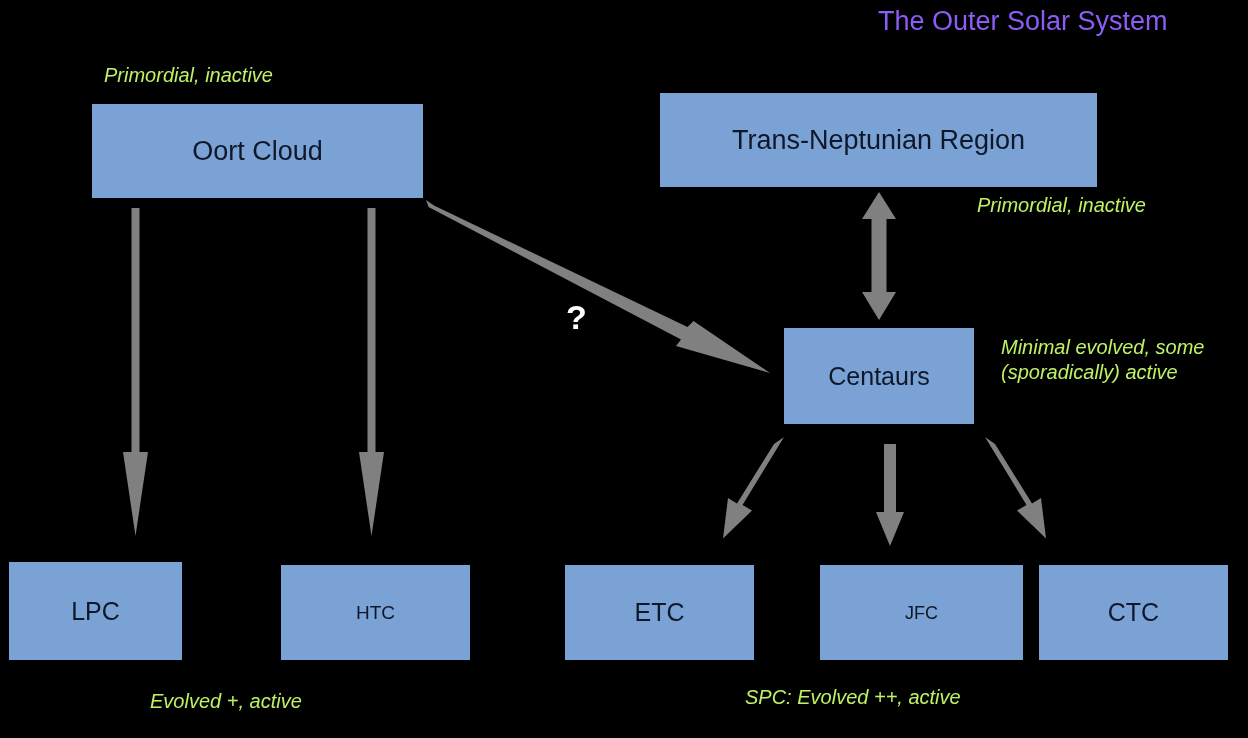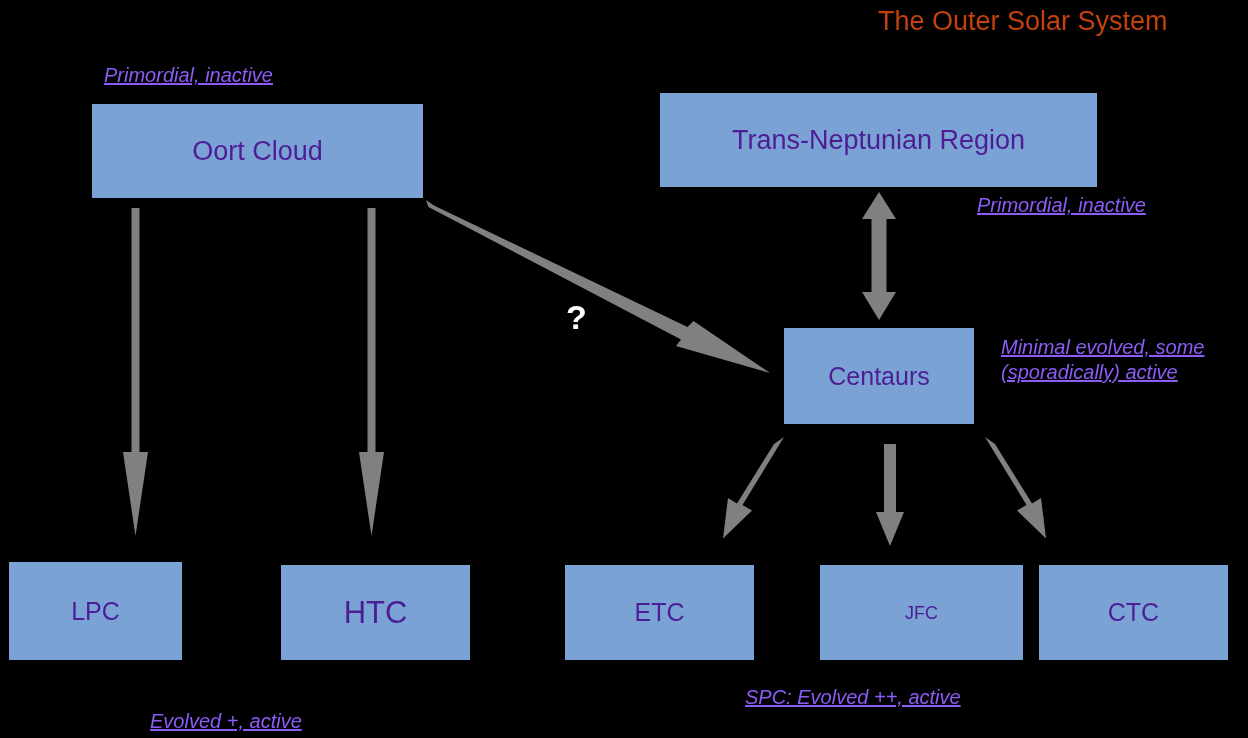--- a/index.html
+++ b/index.html
@@ -17,44 +17,43 @@
     height: 738px;
     background: #000000;
     overflow: hidden;
   }
   .box {
     position: absolute;
     background: #7ba2d4;
     display: flex;
     align-items: center;
     justify-content: center;
-    color: #4c1d95;
+    color: #0f172a;
     font-family: "Liberation Sans", sans-serif;
     font-weight: normal;
     line-height: 1;
     box-sizing: border-box;
     user-select: none;
   }
   .box-label {
     display: block;
     text-align: center;
   }
   .note {
     position: absolute;
-    color: #8b5cf6;
+    color: #bef264;
     font-style: italic;
     font-family: "Liberation Sans", sans-serif;
     white-space: pre;
     line-height: 1.18;
     user-select: none;
-    text-decoration: underline;
   }
   .title {
     position: absolute;
-    color: #c2410c;
+    color: #8b5cf6;
     font-family: "Liberation Sans", sans-serif;
     white-space: pre;
     user-select: none;
   }
   .qmark {
     position: absolute;
     color: #ffffff;
     font-family: "Liberation Sans", sans-serif;
     font-weight: bold;
     user-select: none;
@@ -115,21 +114,21 @@
   </div>
 
   <div class="box" style="left:9px; top:562px; width:173px; height:98px; font-size:25px;">
     <span class="box-label">LPC</span>
   </div>
 
   <div class="box" style="left:784px; top:328px; width:190px; height:96px; font-size:25px;">
     <span class="box-label">Centaurs</span>
   </div>
 
-  <div class="box" style="left:281px; top:565px; width:189px; height:95px; font-size:31px;">
+  <div class="box" style="left:281px; top:565px; width:189px; height:95px; font-size:19px;">
     <span class="box-label">HTC</span>
   </div>
 
   <div class="box" style="left:565px; top:565px; width:189px; height:95px; font-size:25px;">
     <span class="box-label">ETC</span>
   </div>
 
   <div class="box" style="left:820px; top:565px; width:203px; height:95px; font-size:18px;">
     <span class="box-label">JFC</span>
   </div>
@@ -139,19 +138,19 @@
   </div>
 
   <div class="note" style="left:104px; top:64px; font-size:20px;">Primordial, inactive</div>
 
   <div class="note" style="left:977px; top:194px; font-size:20px;">Primordial, inactive</div>
 
   <div class="note" style="left:1001px; top:336px; font-size:20px;">Minimal evolved, some</div>
 
   <div class="note" style="left:1001px; top:361px; font-size:20px;">(sporadically) active</div>
 
-  <div class="note" style="left:150px; top:690px; font-size:20px;margin-top:20px;">Evolved +, active</div>
+  <div class="note" style="left:150px; top:690px; font-size:20px;">Evolved +, active</div>
 
   <div class="note" style="left:745px; top:686px; font-size:20px;">SPC: Evolved ++, active</div>
 
   <div class="qmark" style="left:566px; top:298px; font-size:34px;">?</div>
 
 </div>
 
 </body></html>

